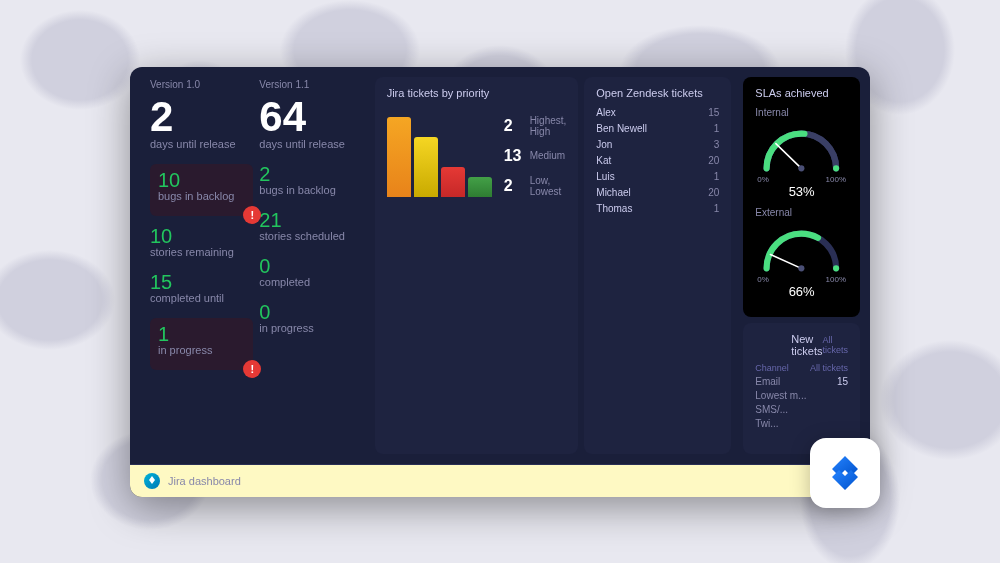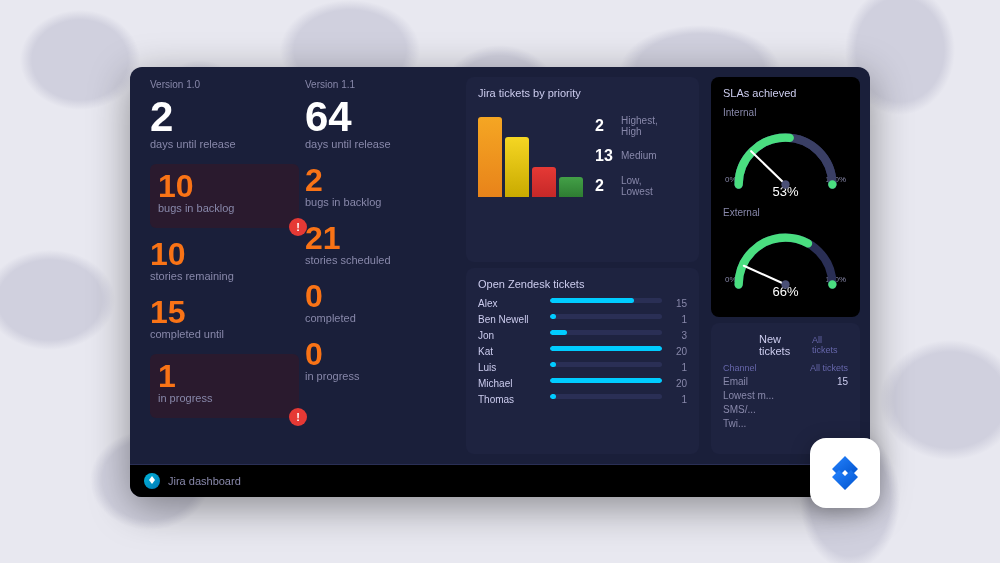--- a/index.html
+++ b/index.html
@@ -44,23 +44,23 @@
       font-weight: 700;
       color: #ffffff;
       line-height: 1;
     }
     .panel-label {
       font-size: 11px;
       color: #8888aa;
       margin-bottom: 8px;
     }
     .panel-mid-num {
-      font-size: 32px;
-      font-weight: 700;
-      color: #f97316;
+      font-size: 20px;
+      font-weight: 400;
+      color: #22c55e;
       line-height: 1;
     }
     .highlight-box {
       background-color: #2a1a2e;
       border-radius: 6px;
       padding: 6px 8px;
       margin-bottom: 6px;
       position: relative;
     }
     .alert-badge {
@@ -98,21 +98,21 @@
       color: #8888aa;
       padding: 2px 0;
     }
     .stat-block {
       margin-bottom: 2px;
     }
 
     
     .middle-panels {
       display: flex;
-      flex-direction: column;
+      flex-direction: row;
       gap: 6px;
       padding: 10px 6px;
       flex: 1;
     }
 
     
     .jira-panel {
       background-color: #1e2340;
       border-radius: 8px;
       padding: 10px 12px;
@@ -162,21 +162,21 @@
 
     
     .zendesk-panel {
       background-color: #1e2340;
       border-radius: 8px;
       padding: 10px 12px;
       flex: 1;
     }
     .zendesk-row {
       display: flex;
-      gap: 7px;
+      gap: 20px;
       margin-bottom: 5px;
     }
     .zendesk-name {
       font-size: 10px;
       color: #ccccee;
       width: 65px;
       flex-shrink: 0;
     }
     .zendesk-bar-wrap {
       flex: 1;
@@ -269,21 +269,21 @@
       font-size: 10px;
       color: #8888aa;
     }
     .ticket-count {
       font-size: 10px;
       color: #ccccee;
     }
 
     
     .dashboard-footer {
-      background-color: #000000;
+      background-color: #fef9c3;
       padding: 8px 14px;
       display: flex;
       align-items: center;
       gap: 8px;
       border-top: 1px solid #2a2f55;
     }
     .jira-icon {
       width: 16px;
       height: 16px;
       border-radius: 50%;

